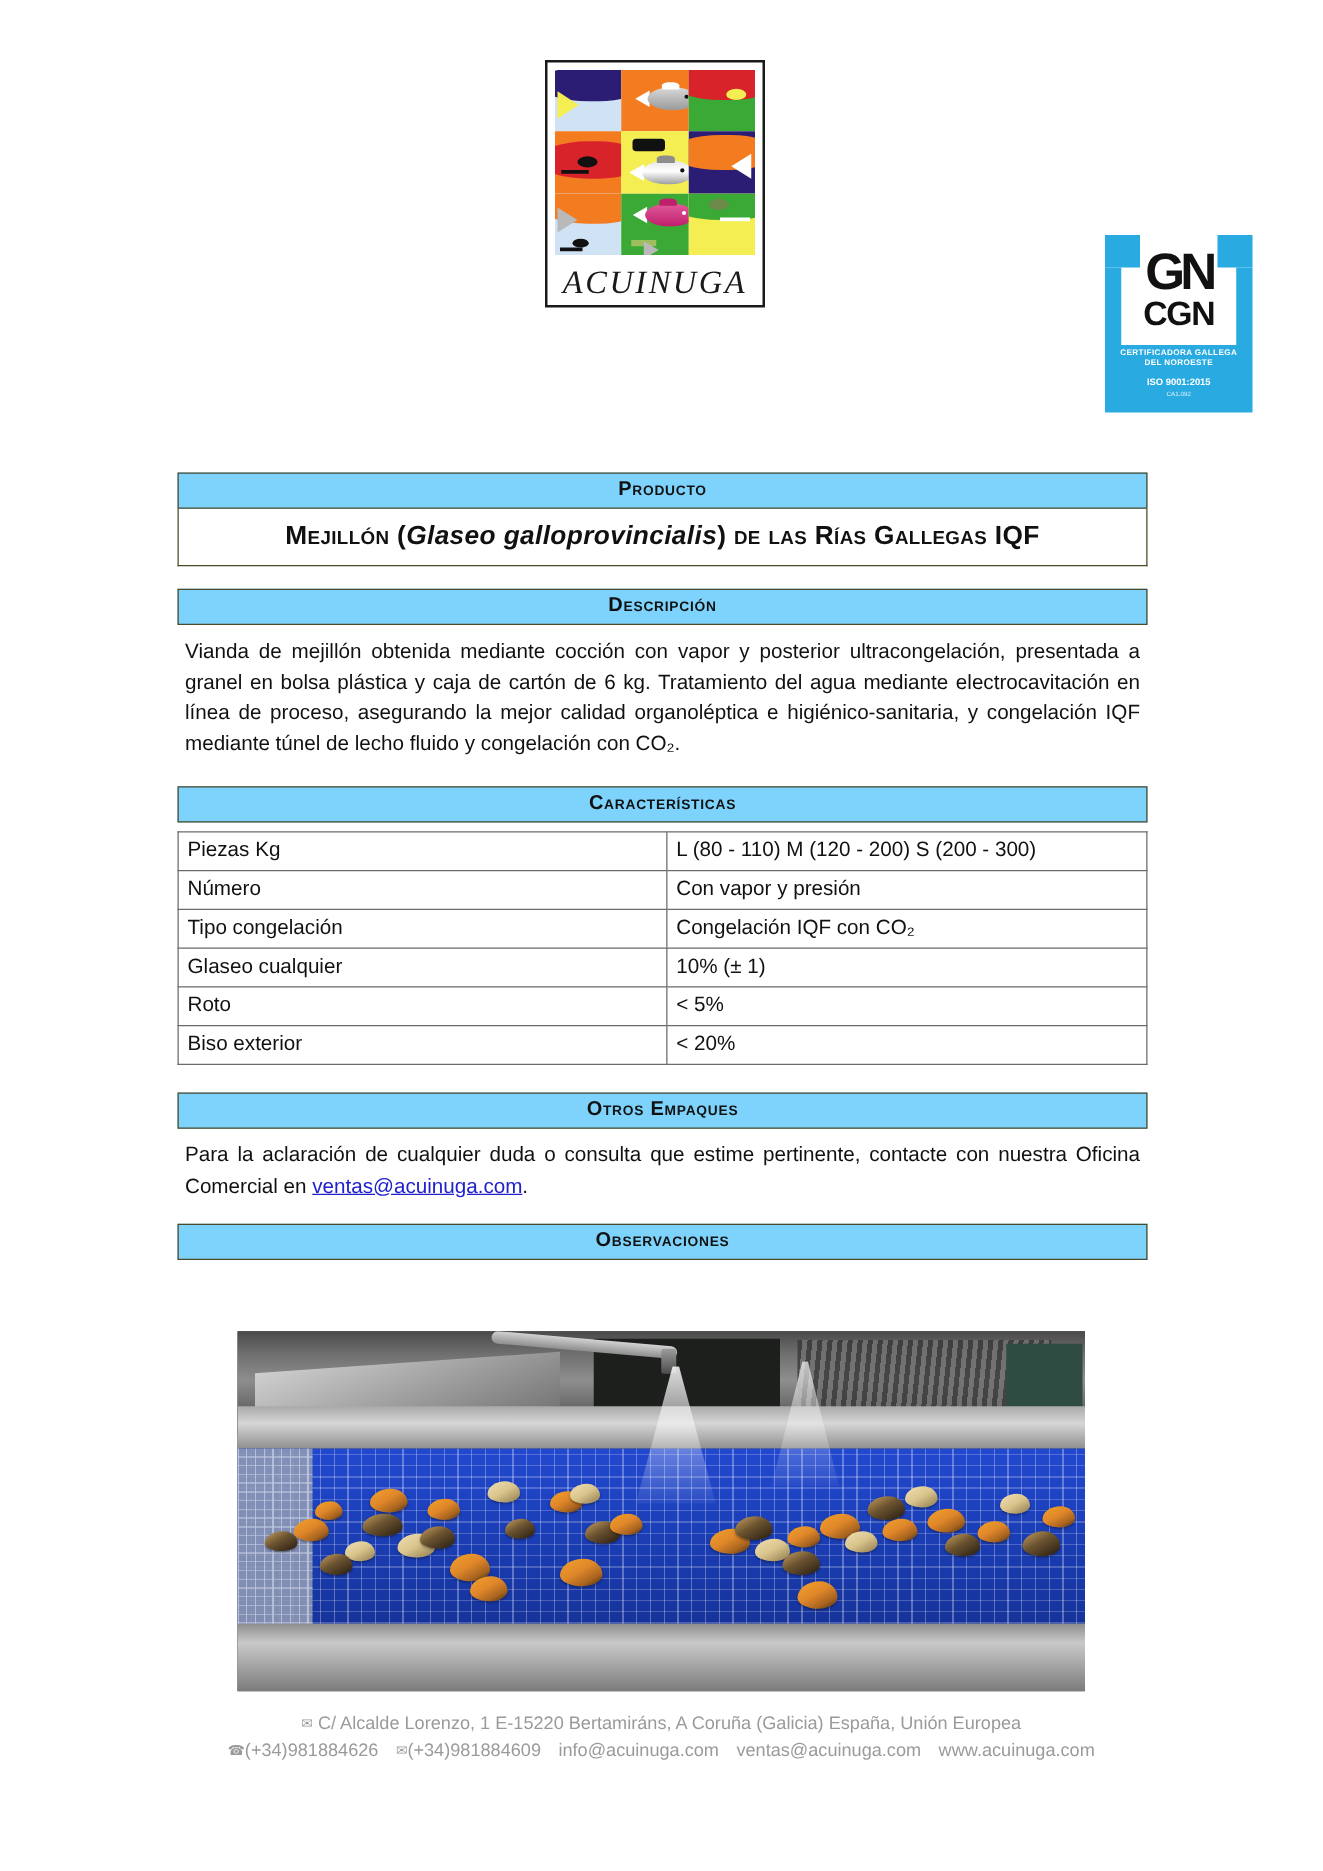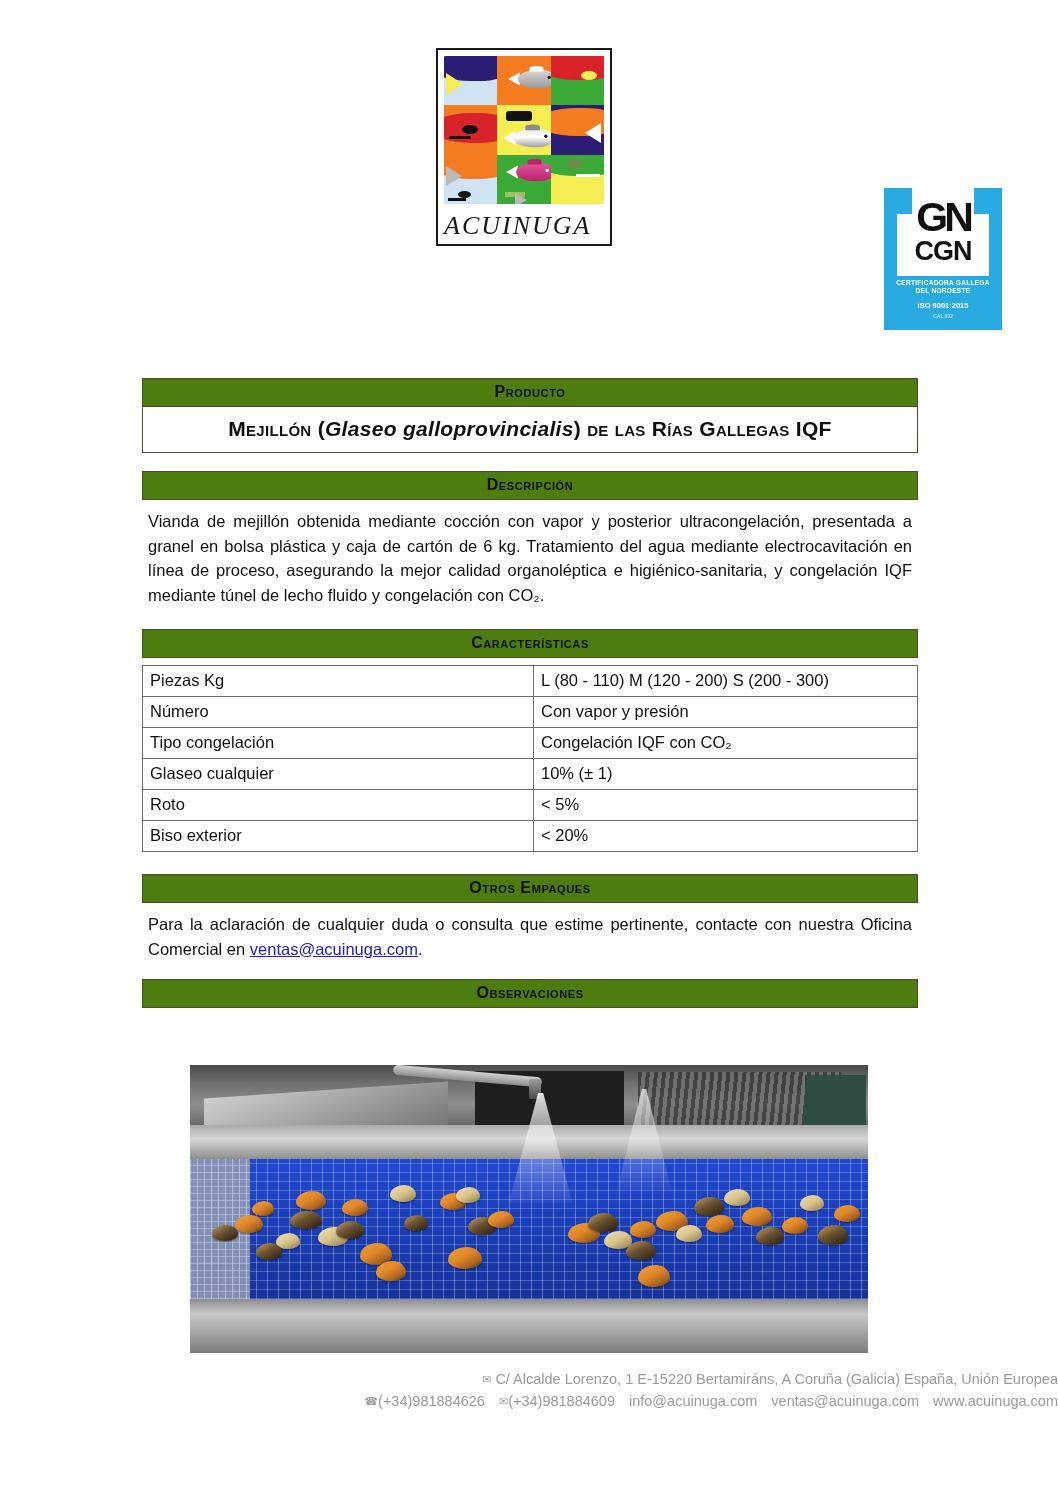--- a/index.html
+++ b/index.html
@@ -133,21 +133,21 @@
   }
   .fish .eye {
     position: absolute;
     right: 6px; top: 7px;
     width: 4px; height: 4px;
     border-radius: 50%;
     background: #111;
   }
 
   .logo-name {
-    text-align: left;
+    text-align: center;
     font-family: "Liberation Serif", serif;
     font-style: italic;
     font-size: 26px;
     letter-spacing: 2px;
     color: #1a1a1a;
     line-height: 44px;
   }
 
   
   .cgn {
@@ -216,21 +216,21 @@
 
   
   .content {
     position: absolute;
     left: 142px;
     top: 378px;
     width: 776px;
   }
 
   .band {
-    background: #4d7c0f;
+    background: #7dd3fc;
     border: 1.5px solid #4d4a2a;
     text-align: center;
     font-weight: bold;
     font-size: 16px;
     font-variant: small-caps;
     letter-spacing: .6px;
     padding: 4px 0 5px 0;
     color: #111;
     box-sizing: border-box;
   }
@@ -391,21 +391,21 @@
   }
   .mussel.dark {
     background: linear-gradient(150deg, #c8a060 0%, #6b5330 45%, #241a10 100%);
   }
 
   
   .footer {
     position: absolute;
     left: 0; right: 0;
     top: 1368px;
-    text-align: right;
+    text-align: center;
     color: #9a9a9a;
     font-family: "Liberation Sans", sans-serif;
   }
   .footer .f1 { font-size: 14.5px; line-height: 22px; }
   .footer .f2 { font-size: 14.5px; line-height: 22px; }
   .footer .sp { display: inline-block; width: 14px; }
   .ficon { font-size: 11px; vertical-align: 1px; }
 </style>
 </head>
 <body>

